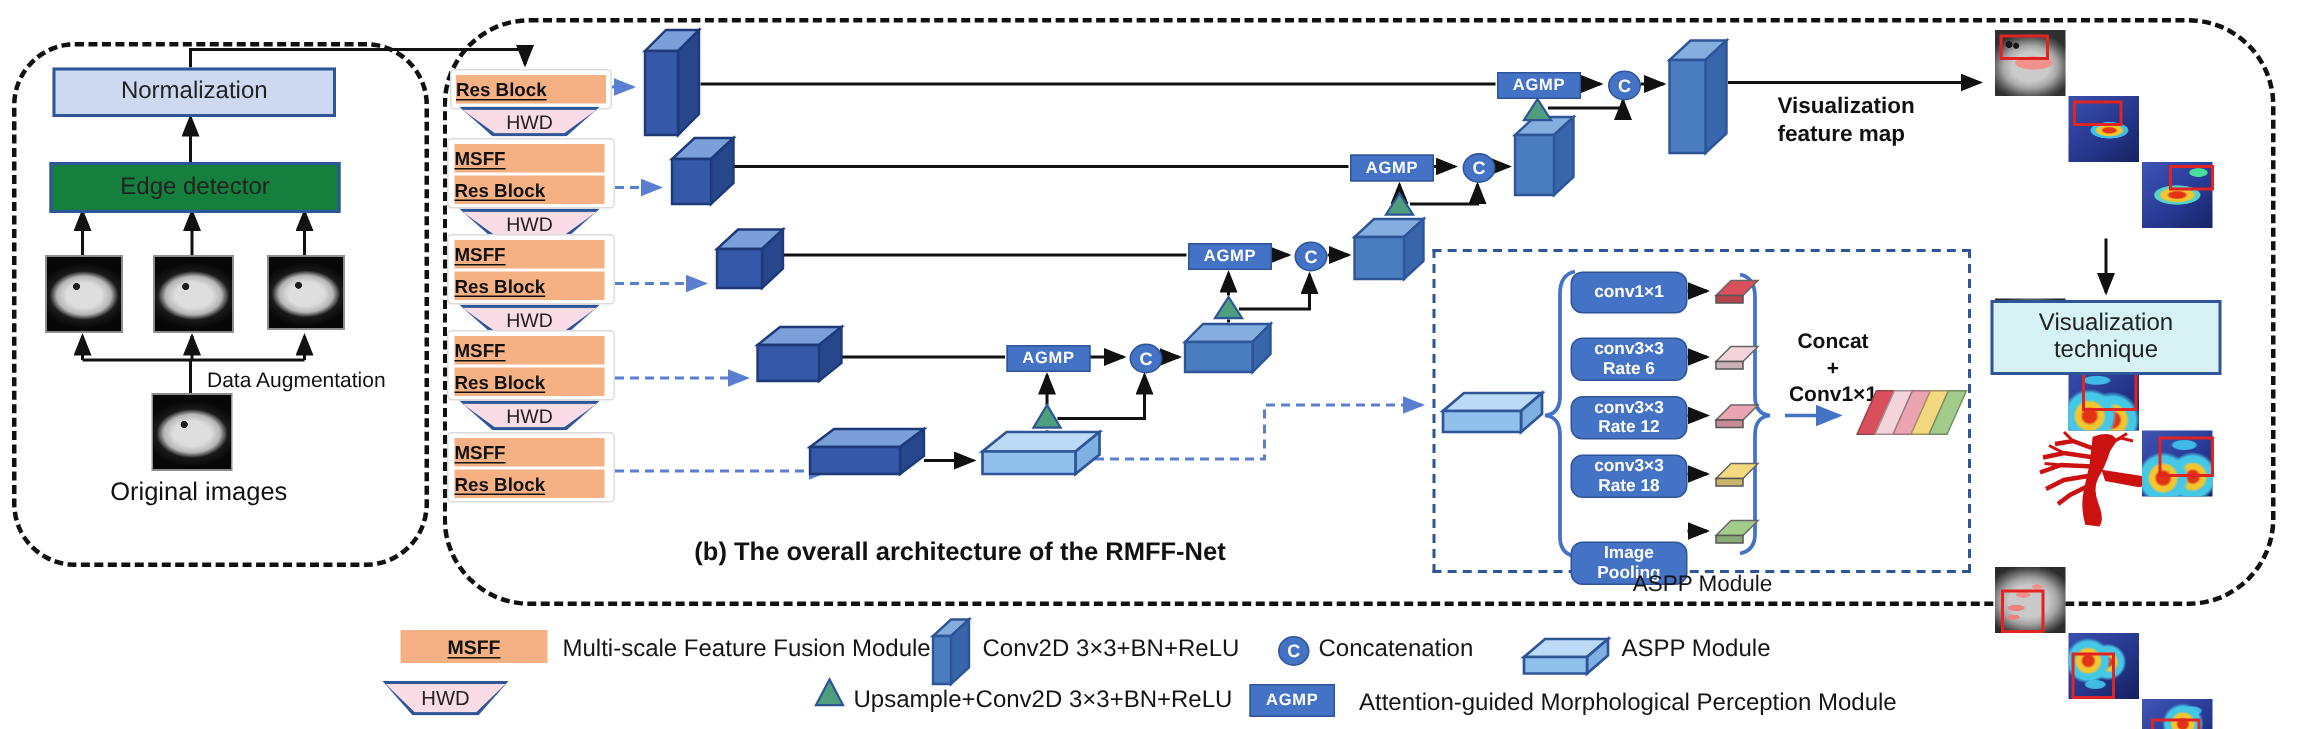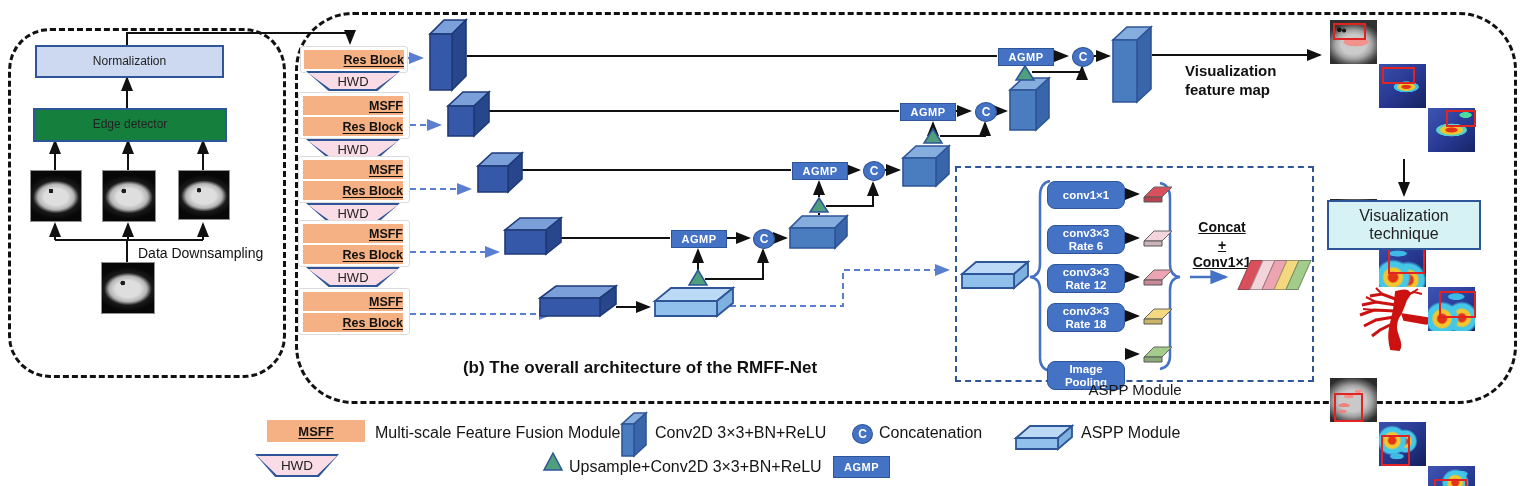--- a/index.html
+++ b/index.html
@@ -5,28 +5,28 @@
   html,body{margin:0;padding:0;background:#fff;}
   .canvas{position:relative;width:1532px;height:486px;background:#fff;overflow:hidden;
           font-family:"Liberation Sans",sans-serif;color:#111;}
   .abs{position:absolute;}
   
   .panel-a{left:8px;top:28px;width:272px;height:344px;border:3px dashed #111;border-radius:42px;}
   .panel-b{left:295px;top:12px;width:1216px;height:386px;border:3px dashed #111;border-radius:58px;}
   .aspp-box{left:955px;top:166px;width:355px;height:212px;border:2px dashed #2e5597;}
   
   .bluebox{border:2px solid #2e5597;display:flex;align-items:center;justify-content:center;
-           font-size:12px;color:#222;text-align:center;line-height:1.15;}
+           font-size:16px;color:#222;text-align:center;line-height:1.15;}
   .norm{left:35px;top:45px;width:185px;height:29px;background:#ccd9f0;}
   .edge{left:33px;top:108px;width:190px;height:30px;background:#15803d;}
   .vtech{left:1327px;top:200px;width:150px;height:46px;background:#d6f2f4;flex-direction:column;font-size:16px;}
   
   .card{background:#fff;border:1.5px solid #dcdcdc;border-radius:3px;}
   .mblk{position:absolute;left:4px;width:100px;height:19px;background:#f5b183;
-        display:flex;align-items:center;justify-content:flex-end;font-size:12.5px;font-weight:bold;}
+        display:flex;align-items:center;justify-content:flex-start;font-size:12.5px;font-weight:bold;}
   .mblk span{text-decoration:underline;text-underline-offset:2px;}
   .hwd-o{position:absolute;background:#2e5597;clip-path:polygon(0 0,100% 0,76% 100%,24% 100%);}
   .hwd-i{position:absolute;left:2px;top:2px;right:2px;bottom:2px;background:#fadce6;
          clip-path:polygon(0 0,100% 0,75.4% 100%,24.6% 100%);
          display:flex;align-items:center;justify-content:center;font-size:13px;color:#222;}
   
   .agmp{background:#4472c4;border:1.5px solid #2e5597;color:#fff;font-weight:bold;font-size:11px;
         display:flex;align-items:center;justify-content:center;letter-spacing:.5px;}
   .cc{background:#4472c4;border:1.5px solid #2e5597;color:#fff;font-weight:bold;font-size:12px;
       border-radius:50%;display:flex;align-items:center;justify-content:center;}
@@ -293,21 +293,22 @@
   <div class="abs bluebox norm">
       <span>Normalization</span>
     </div>
   <div class="abs bluebox edge">
       <span>Edge detector</span>
     </div>
   <div class="abs ct" style="left:30px;top:170px;width:50px;height:50px;"></div>
   <div class="abs ct" style="left:102px;top:170px;width:52px;height:50px;"></div>
   <div class="abs ct" style="left:178px;top:170px;width:50px;height:48px;"></div>
   <div class="abs ct" style="left:101px;top:262px;width:52px;height:50px;"></div>
-  <div class="abs" style="left:138px;top:245px;font-size:14px;">Data Downsampling</div>
+  <div class="abs" style="left:138px;top:245px;font-size:14px;">Data Augmentation</div>
+  <div class="abs" style="left:40px;top:318px;width:185px;text-align:center;font-size:17px;">Original images</div>
 
   <div class="abs card" style="left:300px;top:46px;width:106px;height:25px;">
     <div class="mblk" style="top:3px;left:3px;">
         <span>Res Block</span>
       </div>
   </div>
   <div class="abs hwd-o" style="left:306px;top:71px;width:94px;height:20px;">
       <div class="hwd-i">
         <span>HWD</span>
       </div>
@@ -402,21 +403,21 @@
       <span>Rate 12</span>
     </div>
   <div class="abs convb" style="left:1047px;top:303px;width:76px;height:27px;">
     <span>conv3×3</span>
       <span>Rate 18</span>
     </div>
   <div class="abs convb" style="left:1047px;top:341px;width:76px;height:27px;margin-top:20px;">
     <span>Image</span>
       <span>Pooling</span>
     </div>
-  <div class="abs concat-t" style="left:1186px;top:219px;width:72px;text-decoration:underline;">
+  <div class="abs concat-t" style="left:1186px;top:219px;width:72px;">
     <div>Concat</div>
     <div>+</div>
     <div>Conv1×1</div>
   </div>
   <div class="abs" style="left:1236px;top:260px;width:70px;height:30px;">
     <div class="stackbar" style="left: 8px; background: rgb(217, 80, 92);"></div>
     <div class="stackbar" style="left: 20px; background: rgb(244, 212, 219);"></div>
     <div class="stackbar" style="left: 32px; background: rgb(237, 164, 178);"></div>
     <div class="stackbar" style="left: 44px; background: rgb(243, 216, 127);"></div>
     <div class="stackbar" style="left: 56px; background: rgb(163, 204, 139);"></div>
@@ -478,14 +479,15 @@
 
   <div class="abs hwd-o" style="left:255px;top:454px;width:84px;height:23px;">
       <div class="hwd-i" style="font-size:13.5px;">
         <span>HWD</span>
       </div>
     </div>
   <div class="abs leg-text" style="left:569px;top:458px;">Upsample+Conv2D 3×3+BN+ReLU</div>
   <div class="abs agmp" style="left:833px;top:456px;width:55px;height:20px;">
       <span>AGMP</span>
     </div>
+  <div class="abs leg-text" style="left:906px;top:460px;">Attention-guided Morphological Perception Module</div>
 
 </div>
 
 </body></html>

